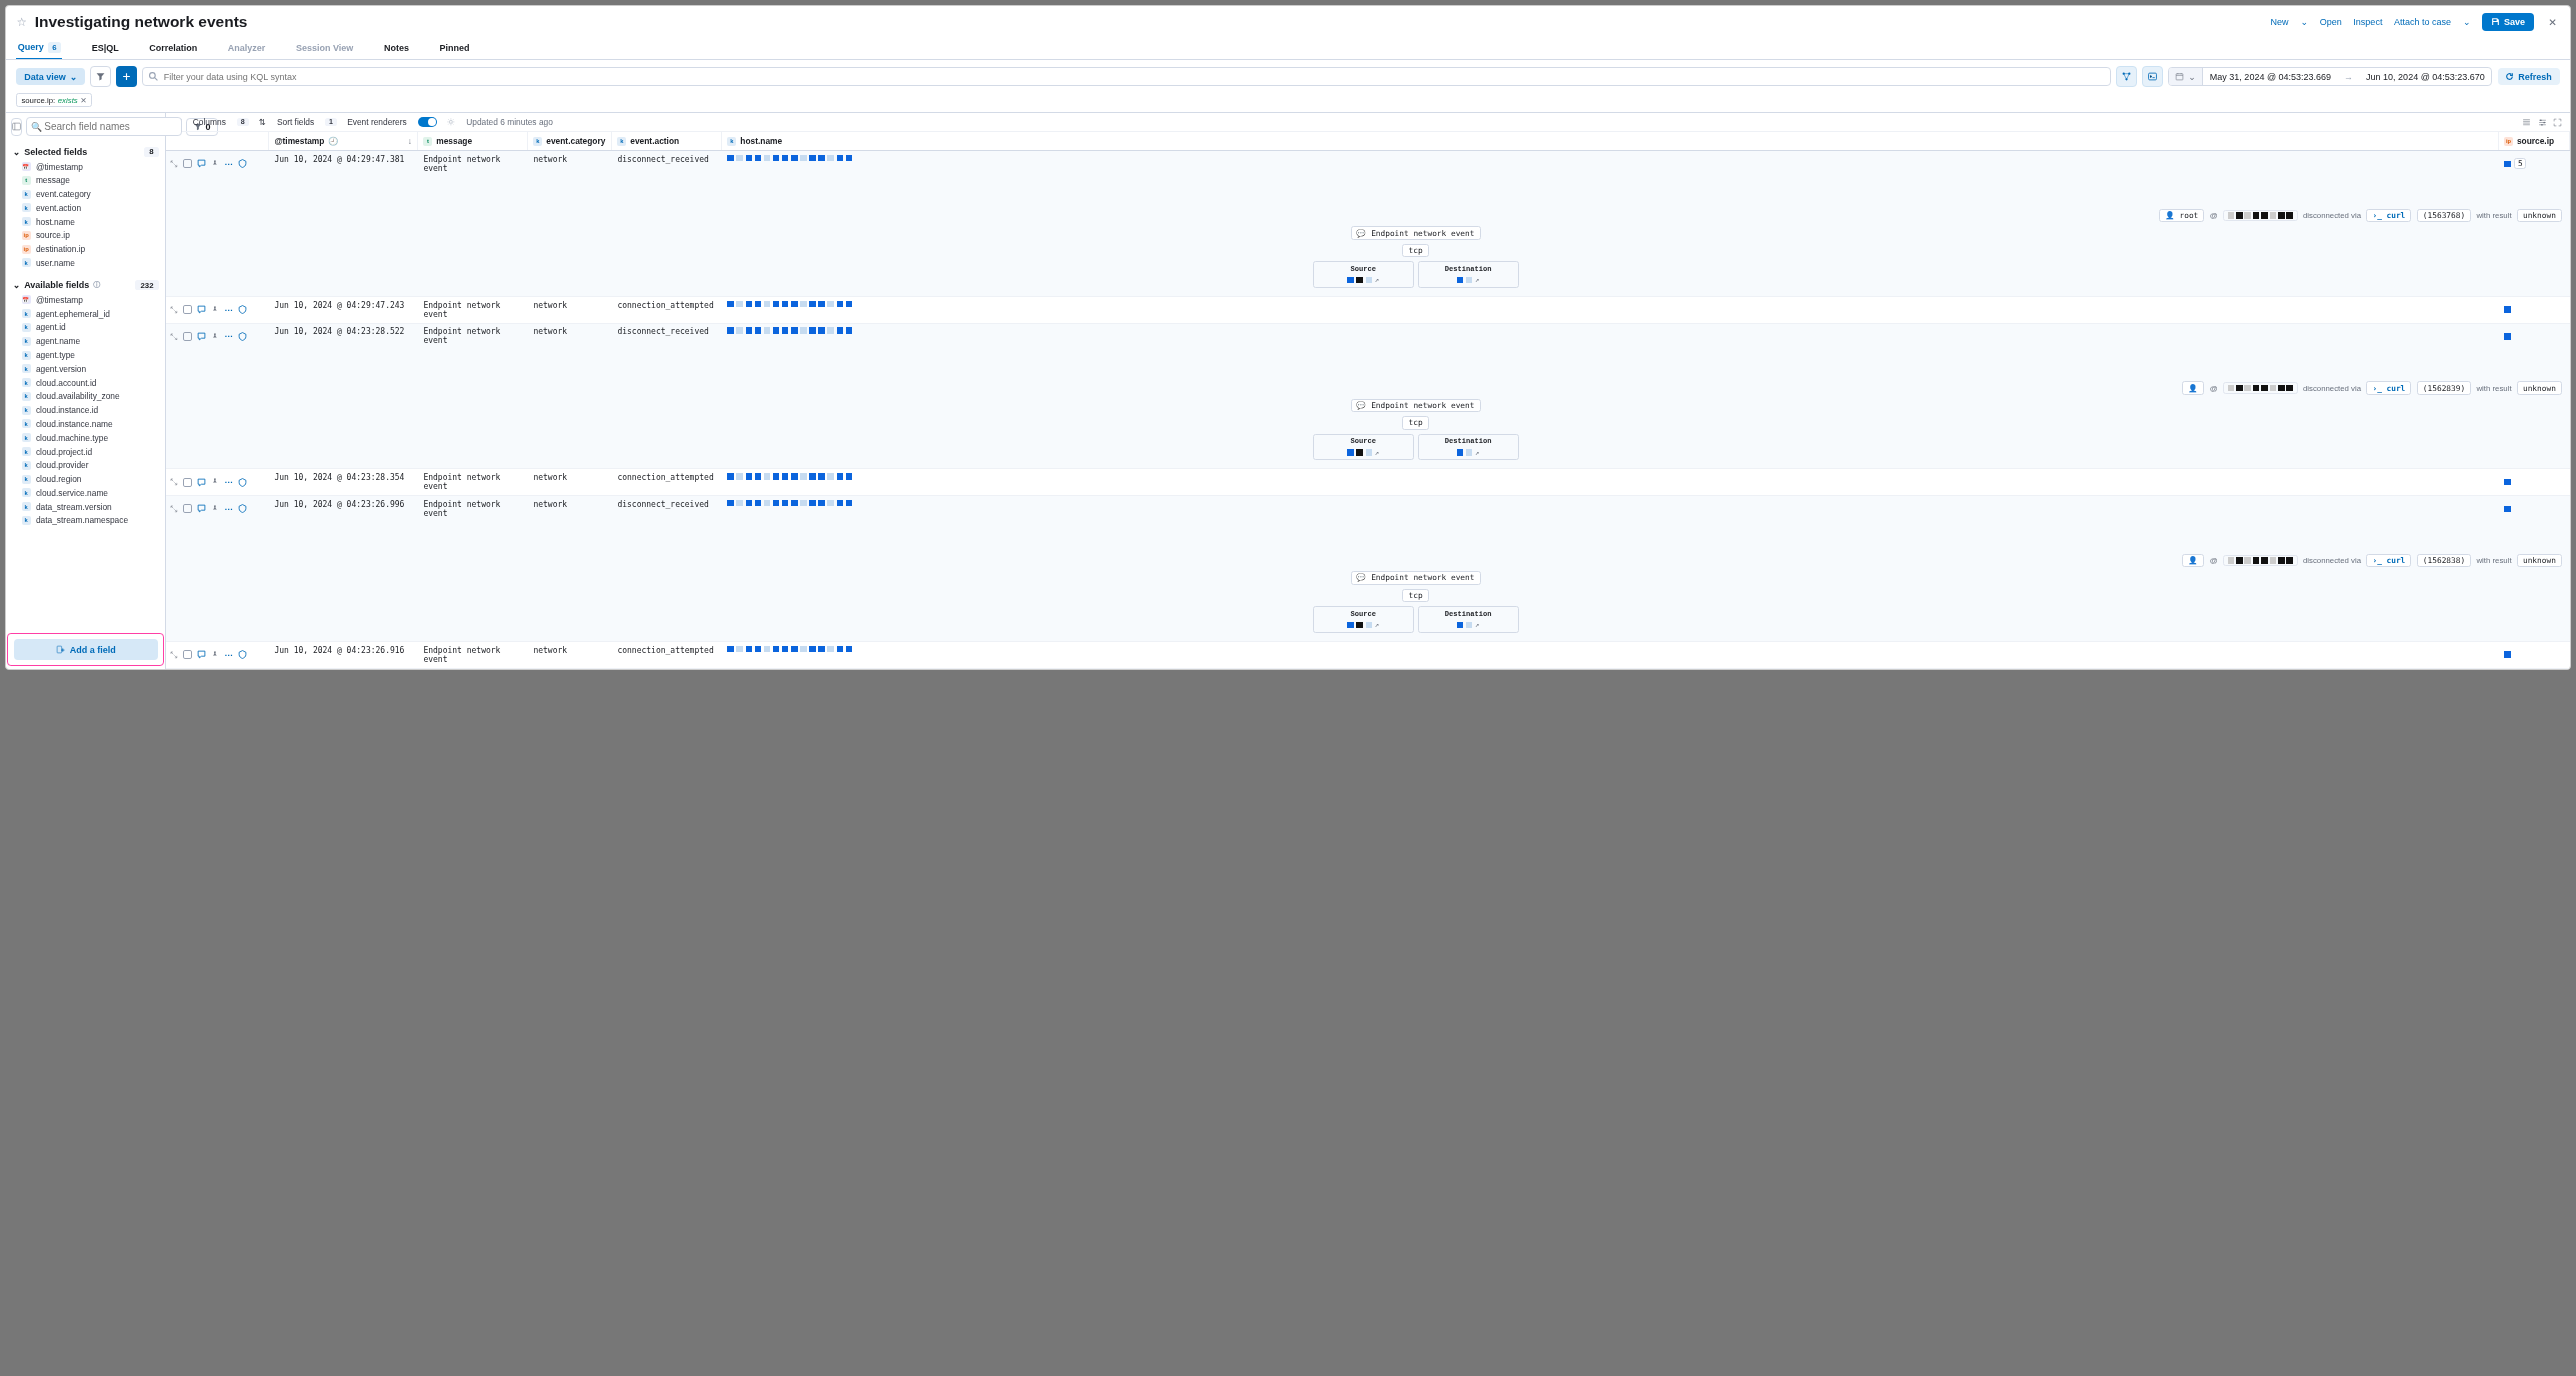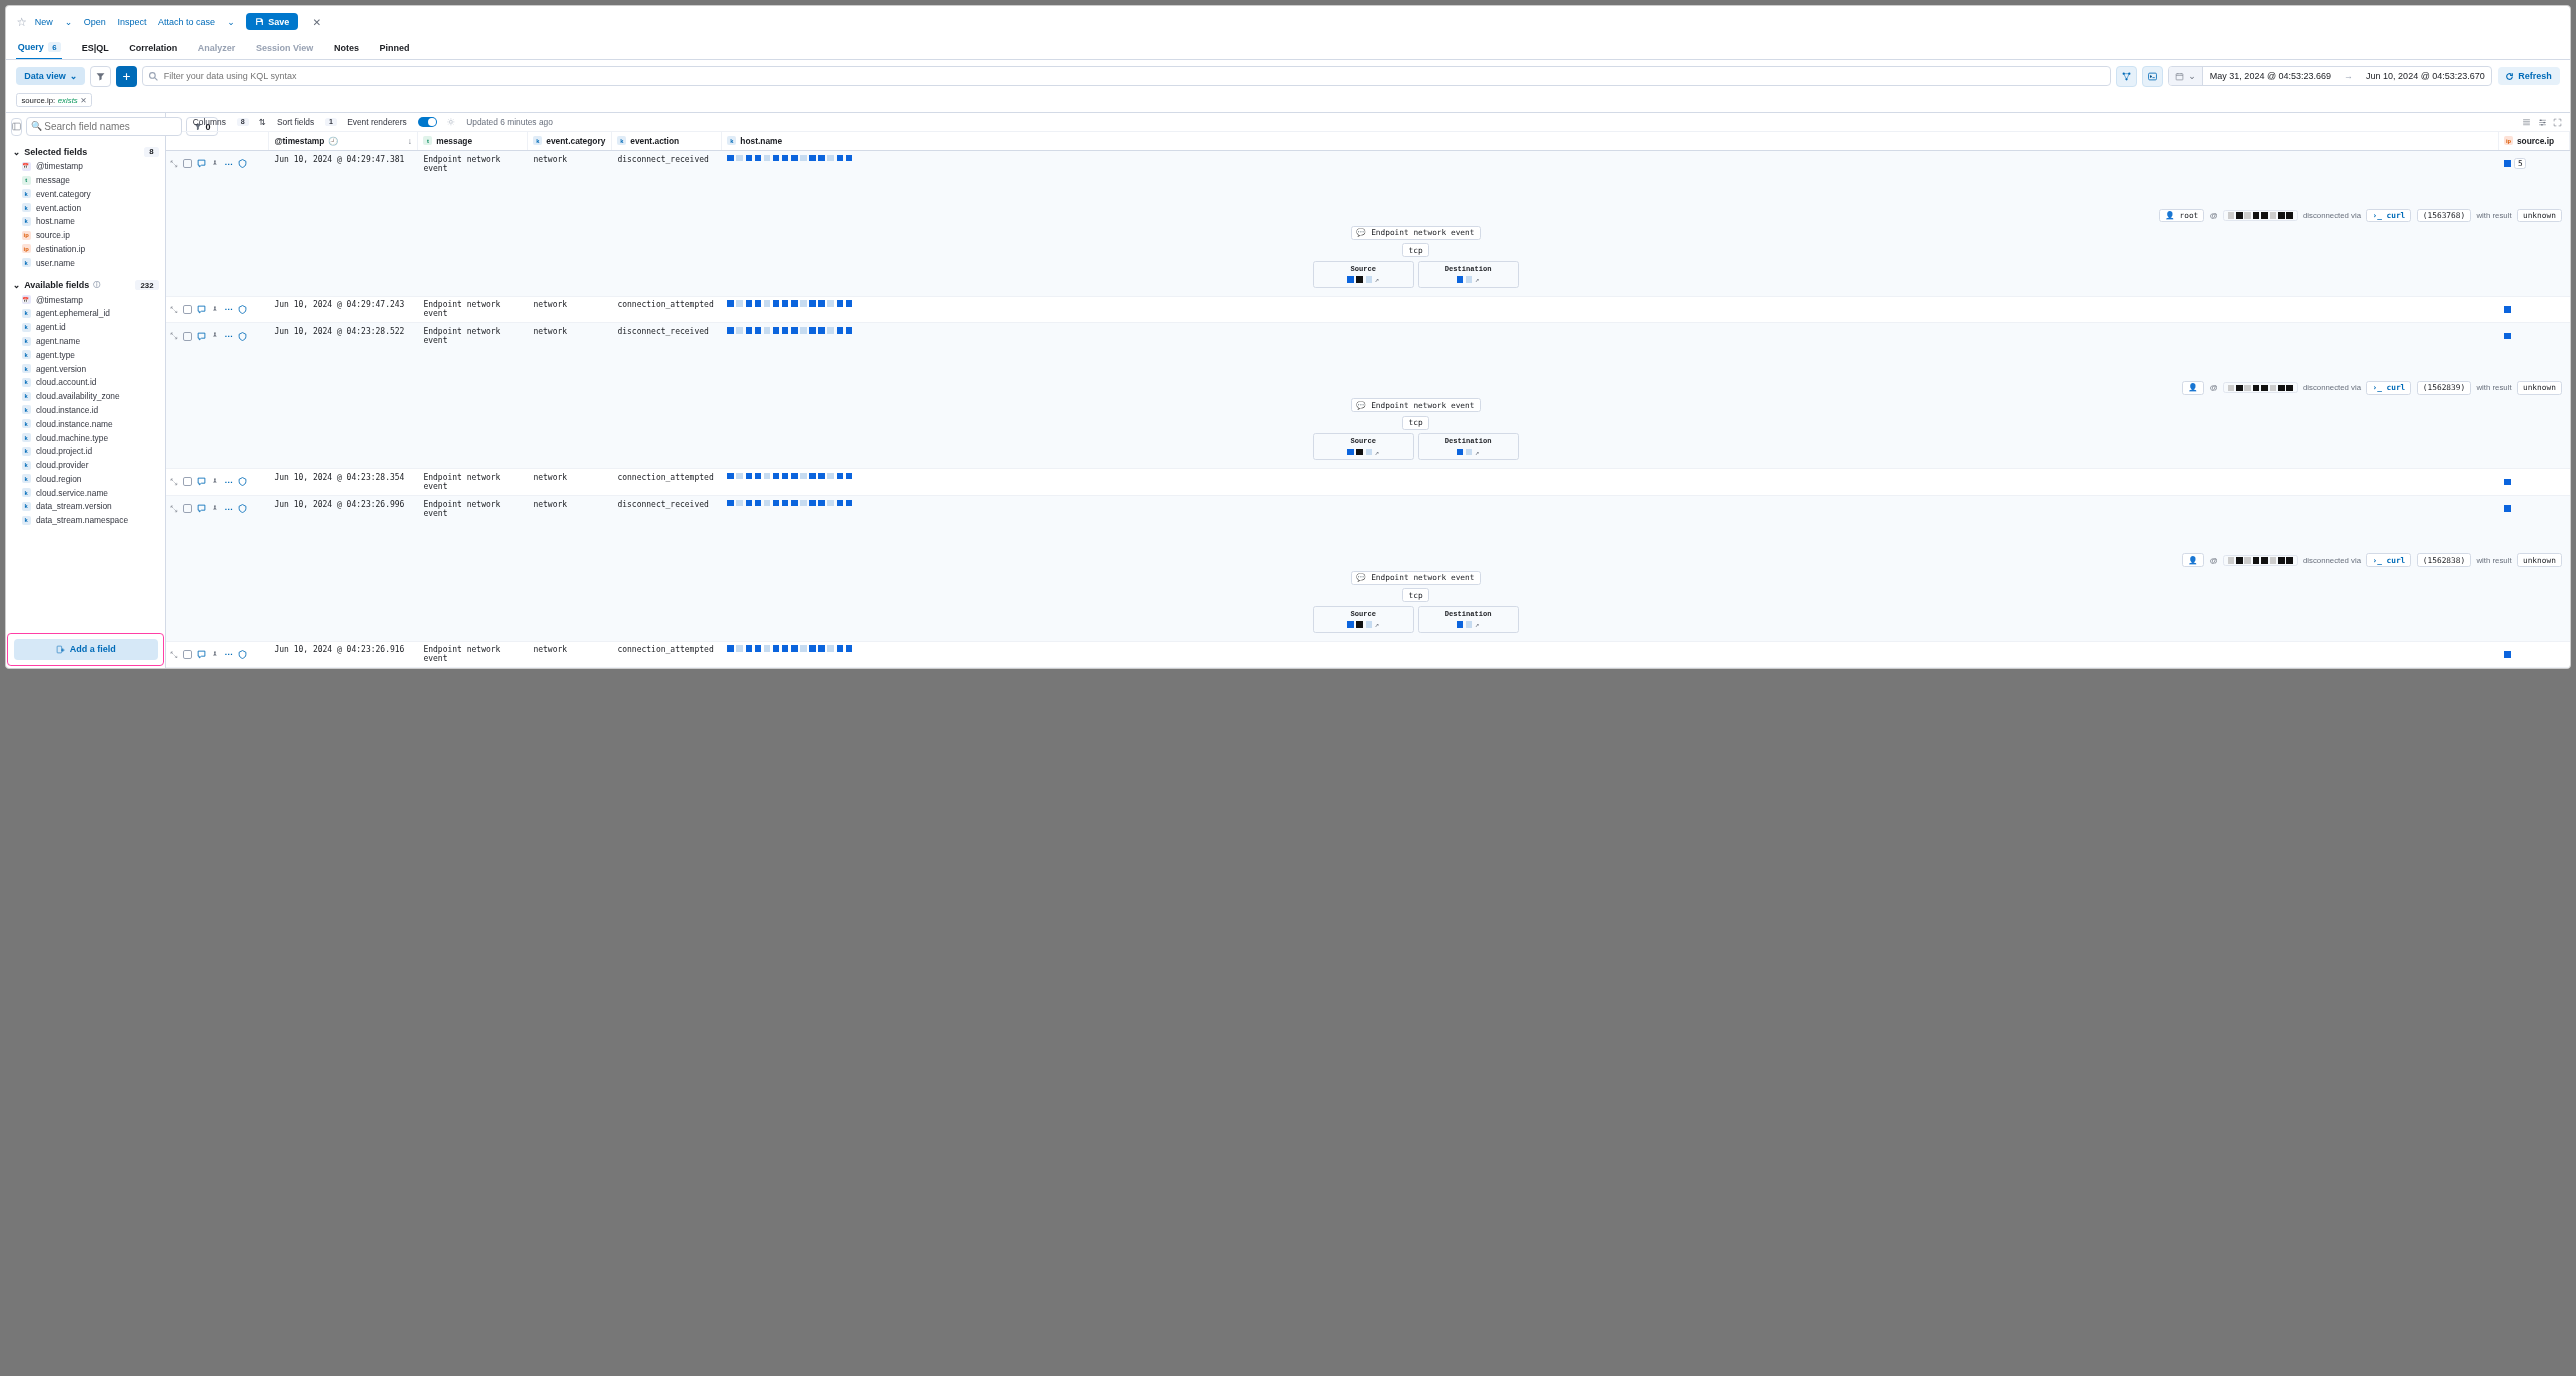--- a/index.html
+++ b/index.html
@@ -9,21 +9,21 @@
 
 .hdr { display: flex; align-items: center; padding: 6.5px 10.3px 2.6px 10.3px; gap: 7.8px; }
 .star { color: #98a2b3; font-size: 11.6px; cursor: pointer; }
 .title { font-size: 15.5px; font-weight: 700; flex: 1; }
 .hdr-actions { display: flex; align-items: center; gap: 11.6px; }
 .hlink { color: #006bb8; font-weight: 500; cursor: pointer; display: inline-flex; align-items: center; gap: 12px; }
 .save-btn { background: #07c; color: #fff; padding: 3.9px 9px; border-radius: 3.9px; font-weight: 600; display: inline-flex; align-items: center; gap: 3.9px; cursor: pointer; }
 .close-x { color: #69707d; font-size: 10.3px; cursor: pointer; padding: 0 2.6px; }
 
 
-.tabs { display: flex; gap: 18px; padding: 3.9px 10.3px 0 10.3px; border-bottom: 0.6px solid #d3dae6; }
+.tabs { display: flex; gap: 28px; padding: 3.9px 10.3px 0 10.3px; border-bottom: 0.6px solid #d3dae6; }
 .tab { padding: 5.2px 1.3px; font-weight: 600; color: #1a1c21; cursor: pointer; display: inline-flex; align-items: center; gap: 3.9px; }
 .tab.active { color: #006bb8; border-bottom: 1.3px solid #07c; }
 .tab.disabled { color: #98a2b3; }
 .tab-badge { background: #e6f1fa; color: #006bb8; border-radius: 2.6px; padding: 0.6px 4.5px; font-size: 7.8px; font-weight: 700; }
 
 
 .qrow { display: flex; align-items: center; gap: 5.2px; padding: 6.5px 10.3px; }
 .dv-btn { background: #d6e8f7; color: #006bb8; padding: 3.9px 7.8px; border-radius: 3.9px; font-weight: 600; display: inline-flex; align-items: center; gap: 3.9px; cursor: pointer; }
 .icon-btn { width: 20.7px; height: 20.7px; border: 0.6px solid #d3dae6; border-radius: 3.9px; display: inline-flex; align-items: center; justify-content: center; cursor: pointer; color: #69707d; }
 .icon-btn.blue { background: #006bb8; color: #fff; border: none; }
@@ -110,20 +110,21 @@
 
 svg { display: block; }
 </style>
 </head>
 <body>
 
 <div class="app">
 
   <div class="hdr">
     <span class="star">☆</span>
+    <div class="title">Investigating network events</div>
     <div class="hdr-actions">
       <span class="hlink">
           <span>New</span>
           <span>⌄</span>
         </span>
       <span class="hlink">Open</span>
       <span class="hlink">Inspect</span>
       <span class="hlink">
           <span>Attach to case</span>
           <span>⌄</span>

